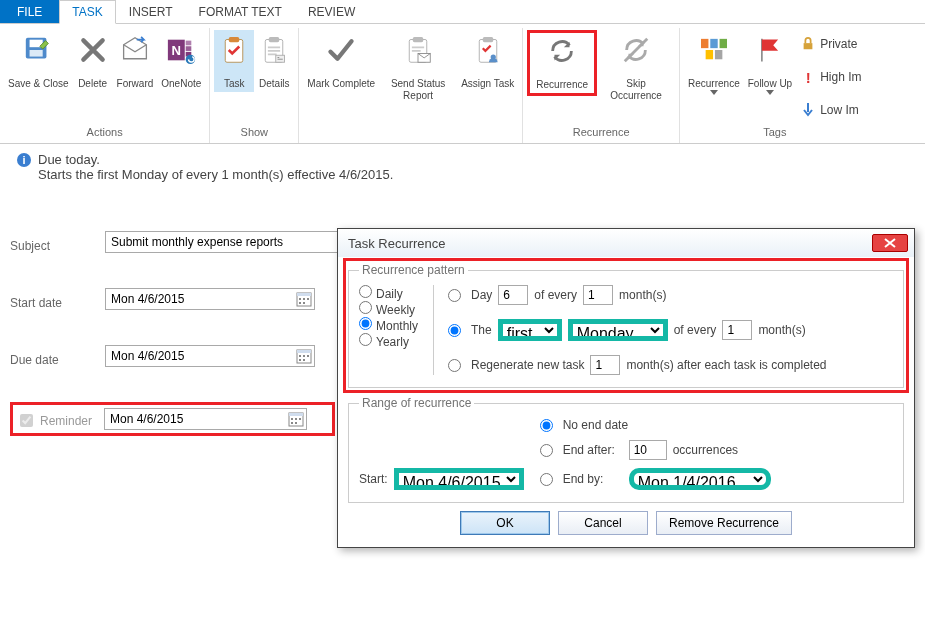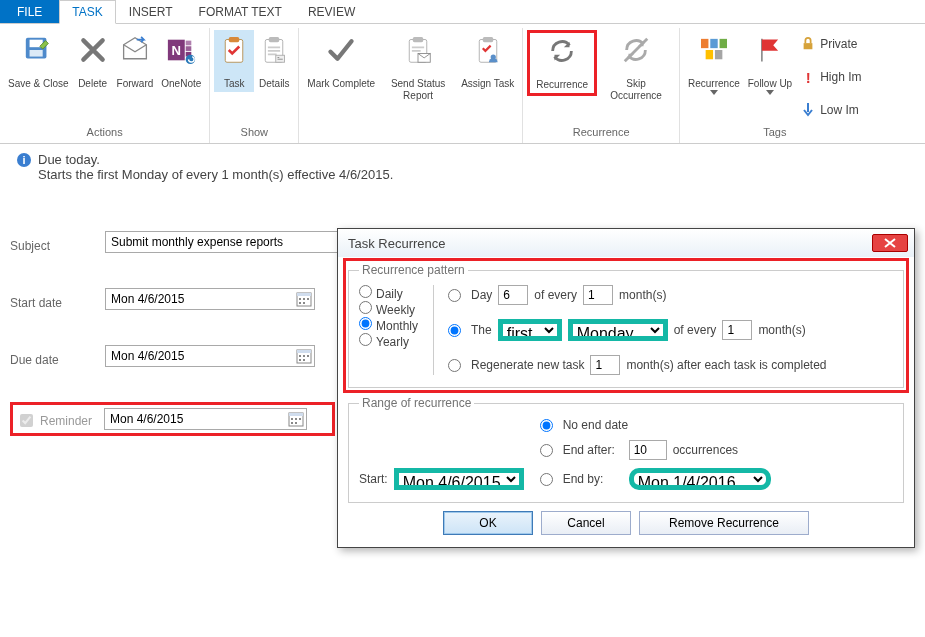--- a/index.html
+++ b/index.html
@@ -52,21 +52,21 @@
   .opts { flex:1; padding-left:14px; display:flex; flex-direction:column; gap:14px; }
   .optrow { display:flex; align-items:center; gap:6px; }
   .optrow input[type=text] { width:30px; height:20px; border:1px solid #a9a9a9; text-align:left; padding:1px 4px; font-size:12px; }
   select { height:22px; border:5px solid #14b8a6; font-size:16px; background:#fff; }
   label { font-size:12px; }
   .range-grid { display:flex; gap:16px; align-items:flex-end; }
   .range-right { display:flex; flex-direction:column; gap:8px; }
   .rowin { display:flex; align-items:center; gap:6px; }
   .btns { display:flex; justify-content:center; gap:8px; margin-top:6px; }
   .dlgbtn { width:90px; height:24px; border:1px solid #9daccc; background:linear-gradient(#fff,#e9eef5); font-size:12px; cursor:pointer; }
-  .dlgbtn.wide { width:170px; }
+  .dlgbtn.wide { width:136px; }
   .dlgbtn.primary { border:1px solid #3e7ab7; background:linear-gradient(#eaf3fb,#cde4f7); box-shadow:inset 0 0 0 1px #9ec8eb; }
   input[type=radio] { margin:0 4px 0 0; }
 </style>
 </head>
 <body>
 
 <div class="tabs">
   <div class="tab file">FILE</div>
   <div class="tab active">TASK</div>
   <div class="tab">INSERT</div>

